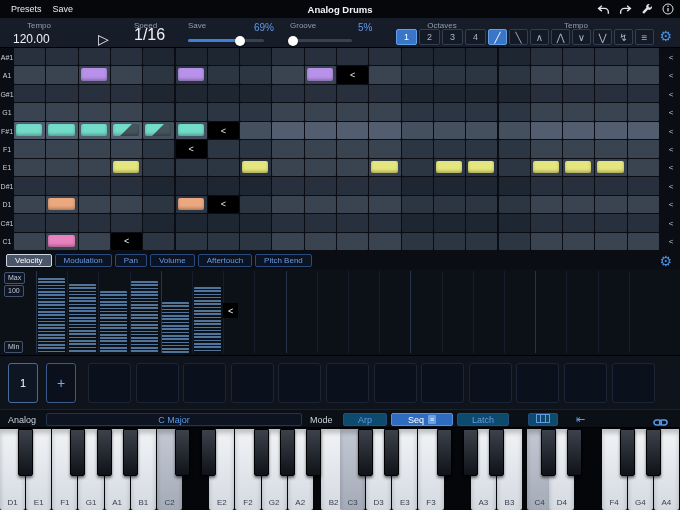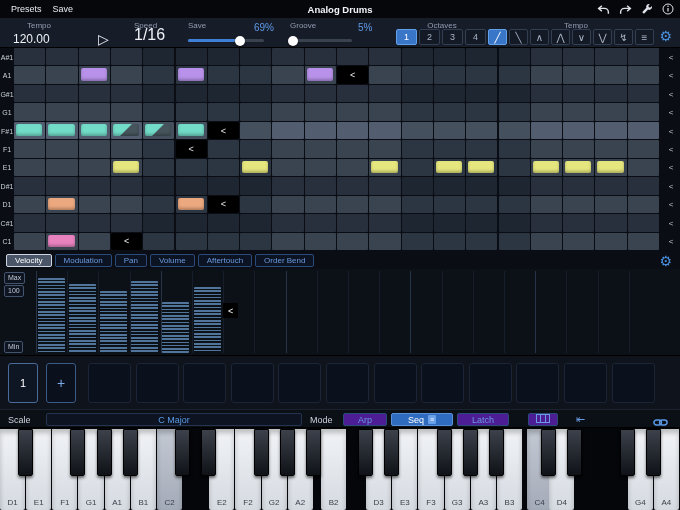--- a/index.html
+++ b/index.html
@@ -56,21 +56,21 @@
   
   .patterns{top:355px;height:54px;background:#0f141c;border-top:1px solid #000}
   .slot{position:absolute;top:7px;height:40px;border-radius:3px;background:#0b111c;border:1px solid #1c2536;display:flex;align-items:center;justify-content:center}
   .slot.active{width:30px;border-color:#4a6a9a;color:#fff;font-size:11px;background:#0e1624}
   .slot.add{width:30px;border-color:#3a5a8a;color:#7aa8e8;font-size:14px}
 
   
   .bottombar{top:409px;height:19px;background:#0b0f16;border-top:1px solid #1a2230;border-bottom:1px solid #000}
   .bb-label{position:absolute;top:5px;font-size:9px;color:#ccd3dd}
   .bb-field{position:absolute;height:13px;top:3px;border:1px solid #243450;background:#0d1320;border-radius:2px;color:#5a9ae8;font-size:9px;display:flex;align-items:center;justify-content:center}
-  .bb-btn{position:absolute;height:13px;top:3px;border:1px solid #2a4a7a;background:#4c1d95;border-radius:2px;color:#6a9ae0;font-size:9px;display:flex;align-items:center;justify-content:center}
+  .bb-btn{position:absolute;height:13px;top:3px;border:1px solid #2a4a7a;background:#0c4a6e;border-radius:2px;color:#6a9ae0;font-size:9px;display:flex;align-items:center;justify-content:center}
   .bb-btn.active{background:#2f6cc0;border-color:#5a90d8;color:#fff}
   .seq-ico{margin-left:4px;background:#6aa0e8;color:#fff;font-size:7px;line-height:9px;padding:0 2px;border-radius:1px}
   .bb-glyph{position:absolute;top:3px;font-size:11px;color:#6a9ae0;line-height:13px}
 
   
   .keyboard{top:428px;height:82px;background:#04060a}
   .wkey{position:absolute;top:1px;height:81px;background:linear-gradient(#f1f3f6,#d5dae1);border-radius:0 0 2px 2px;box-shadow:inset 0 4px 5px rgba(0,0,0,.22)}
   .wkey.gray{background:linear-gradient(#c3c9d3,#a4abb8)}
   .wkey span{position:absolute;bottom:3px;left:0;right:0;text-align:center;font-size:8px;color:#3b404a}
   .bkey{position:absolute;top:1px;width:15px;height:47px;background:linear-gradient(#3c414b,#0f1217);border:1px solid #000;border-radius:0 0 2px 2px;z-index:2;box-shadow:0 2px 3px rgba(0,0,0,.55)}
@@ -427,21 +427,21 @@
       <div class="loop-marker" style="left: 110.9px; top: 184.545px; width: 31.3px; height: 17.4545px;">&lt;</div>
     </section>
 
   <section class="tabsbar">
     <div id="tabs" style="display:flex">
         <div class="tab active">Velocity</div>
         <div class="tab">Modulation</div>
         <div class="tab">Pan</div>
         <div class="tab">Volume</div>
         <div class="tab">Aftertouch</div>
-        <div class="tab">Order Bend</div>
+        <div class="tab">Pitch Bend</div>
       </div>
     <span class="gear">⚙</span>
   </section>
 
   <section class="veditor" id="veditor">
     <span class="vchip" style="left:4px;top:3px">Max</span>
     <span class="vchip" style="left:4px;top:16px">100</span>
     <span class="vchip" style="left:4px;top:72px">Min</span>
   <div class="vcol vgroup" style="left: 36px; width: 31.2px;"></div>
       <div class="vcol" style="left: 67.2px; width: 31.2px;"></div>
@@ -483,21 +483,21 @@
       <div class="slot" style="left: 326px; width: 43px;"></div>
       <div class="slot" style="left: 373.6px; width: 43px;"></div>
       <div class="slot" style="left: 421.2px; width: 43px;"></div>
       <div class="slot" style="left: 468.8px; width: 43px;"></div>
       <div class="slot" style="left: 516.4px; width: 43px;"></div>
       <div class="slot" style="left: 564px; width: 43px;"></div>
       <div class="slot" style="left: 611.6px; width: 43px;"></div>
     </section>
 
   <section class="bottombar">
-    <span class="bb-label" style="left:8px">Scale</span>
+    <span class="bb-label" style="left:8px">Analog</span>
     <div class="bb-field" style="left:46px;width:256px">
       <span>C Major</span>
     </div>
     <span class="bb-label" style="left:310px">Mode</span>
     <div class="bb-btn" style="left:343px;width:44px">
       <span>Arp</span>
     </div>
     <div class="bb-btn active" style="left:391px;width:62px">
       <span>Seq</span>
       <span class="seq-ico">≡</span>
@@ -549,43 +549,46 @@
       </div>
       <div class="wkey" style="left: 261.538px; width: 25.1538px;">
         <span>G2</span>
       </div>
       <div class="wkey" style="left: 287.692px; width: 25.1538px;">
         <span>A2</span>
       </div>
       <div class="wkey" style="left: 321px; width: 25.1538px;">
         <span>B2</span>
       </div>
+      <div class="wkey gray" style="left: 340px; width: 25.1538px;">
+        <span>C3</span>
+      </div>
       <div class="wkey" style="left: 366.154px; width: 25.1538px;">
         <span>D3</span>
       </div>
       <div class="wkey" style="left: 392.308px; width: 25.1538px;">
         <span>E3</span>
       </div>
       <div class="wkey" style="left: 418.462px; width: 25.1538px;">
         <span>F3</span>
       </div>
-      <div class="wkey" style="left: 444.615px; width: 25.1538px;">
-        <span>G3</span>
-      </div>
       <div class="wkey" style="left: 470.769px; width: 25.1538px;">
         <span>A3</span>
       </div>
       <div class="wkey" style="left: 496.923px; width: 25.1538px;">
         <span>B3</span>
       </div>
       <div class="wkey gray" style="left: 527px; width: 25.1538px;">
         <span>C4</span>
       </div>
       <div class="wkey" style="left: 549.231px; width: 25.1538px;">
         <span>D4</span>
+      </div>
+      <div class="wkey" style="left: 601.538px; width: 25.1538px;">
+        <span>F4</span>
       </div>
       <div class="wkey" style="left: 627.692px; width: 25.1538px;">
         <span>G4</span>
       </div>
       <div class="wkey" style="left: 653.846px; width: 25.1538px;">
         <span>A4</span>
       </div>
       <div class="bkey" style="left: 18.1538px;"></div>
       <div class="bkey" style="left: 70.4615px;"></div>
       <div class="bkey" style="left: 96.6154px;"></div>

